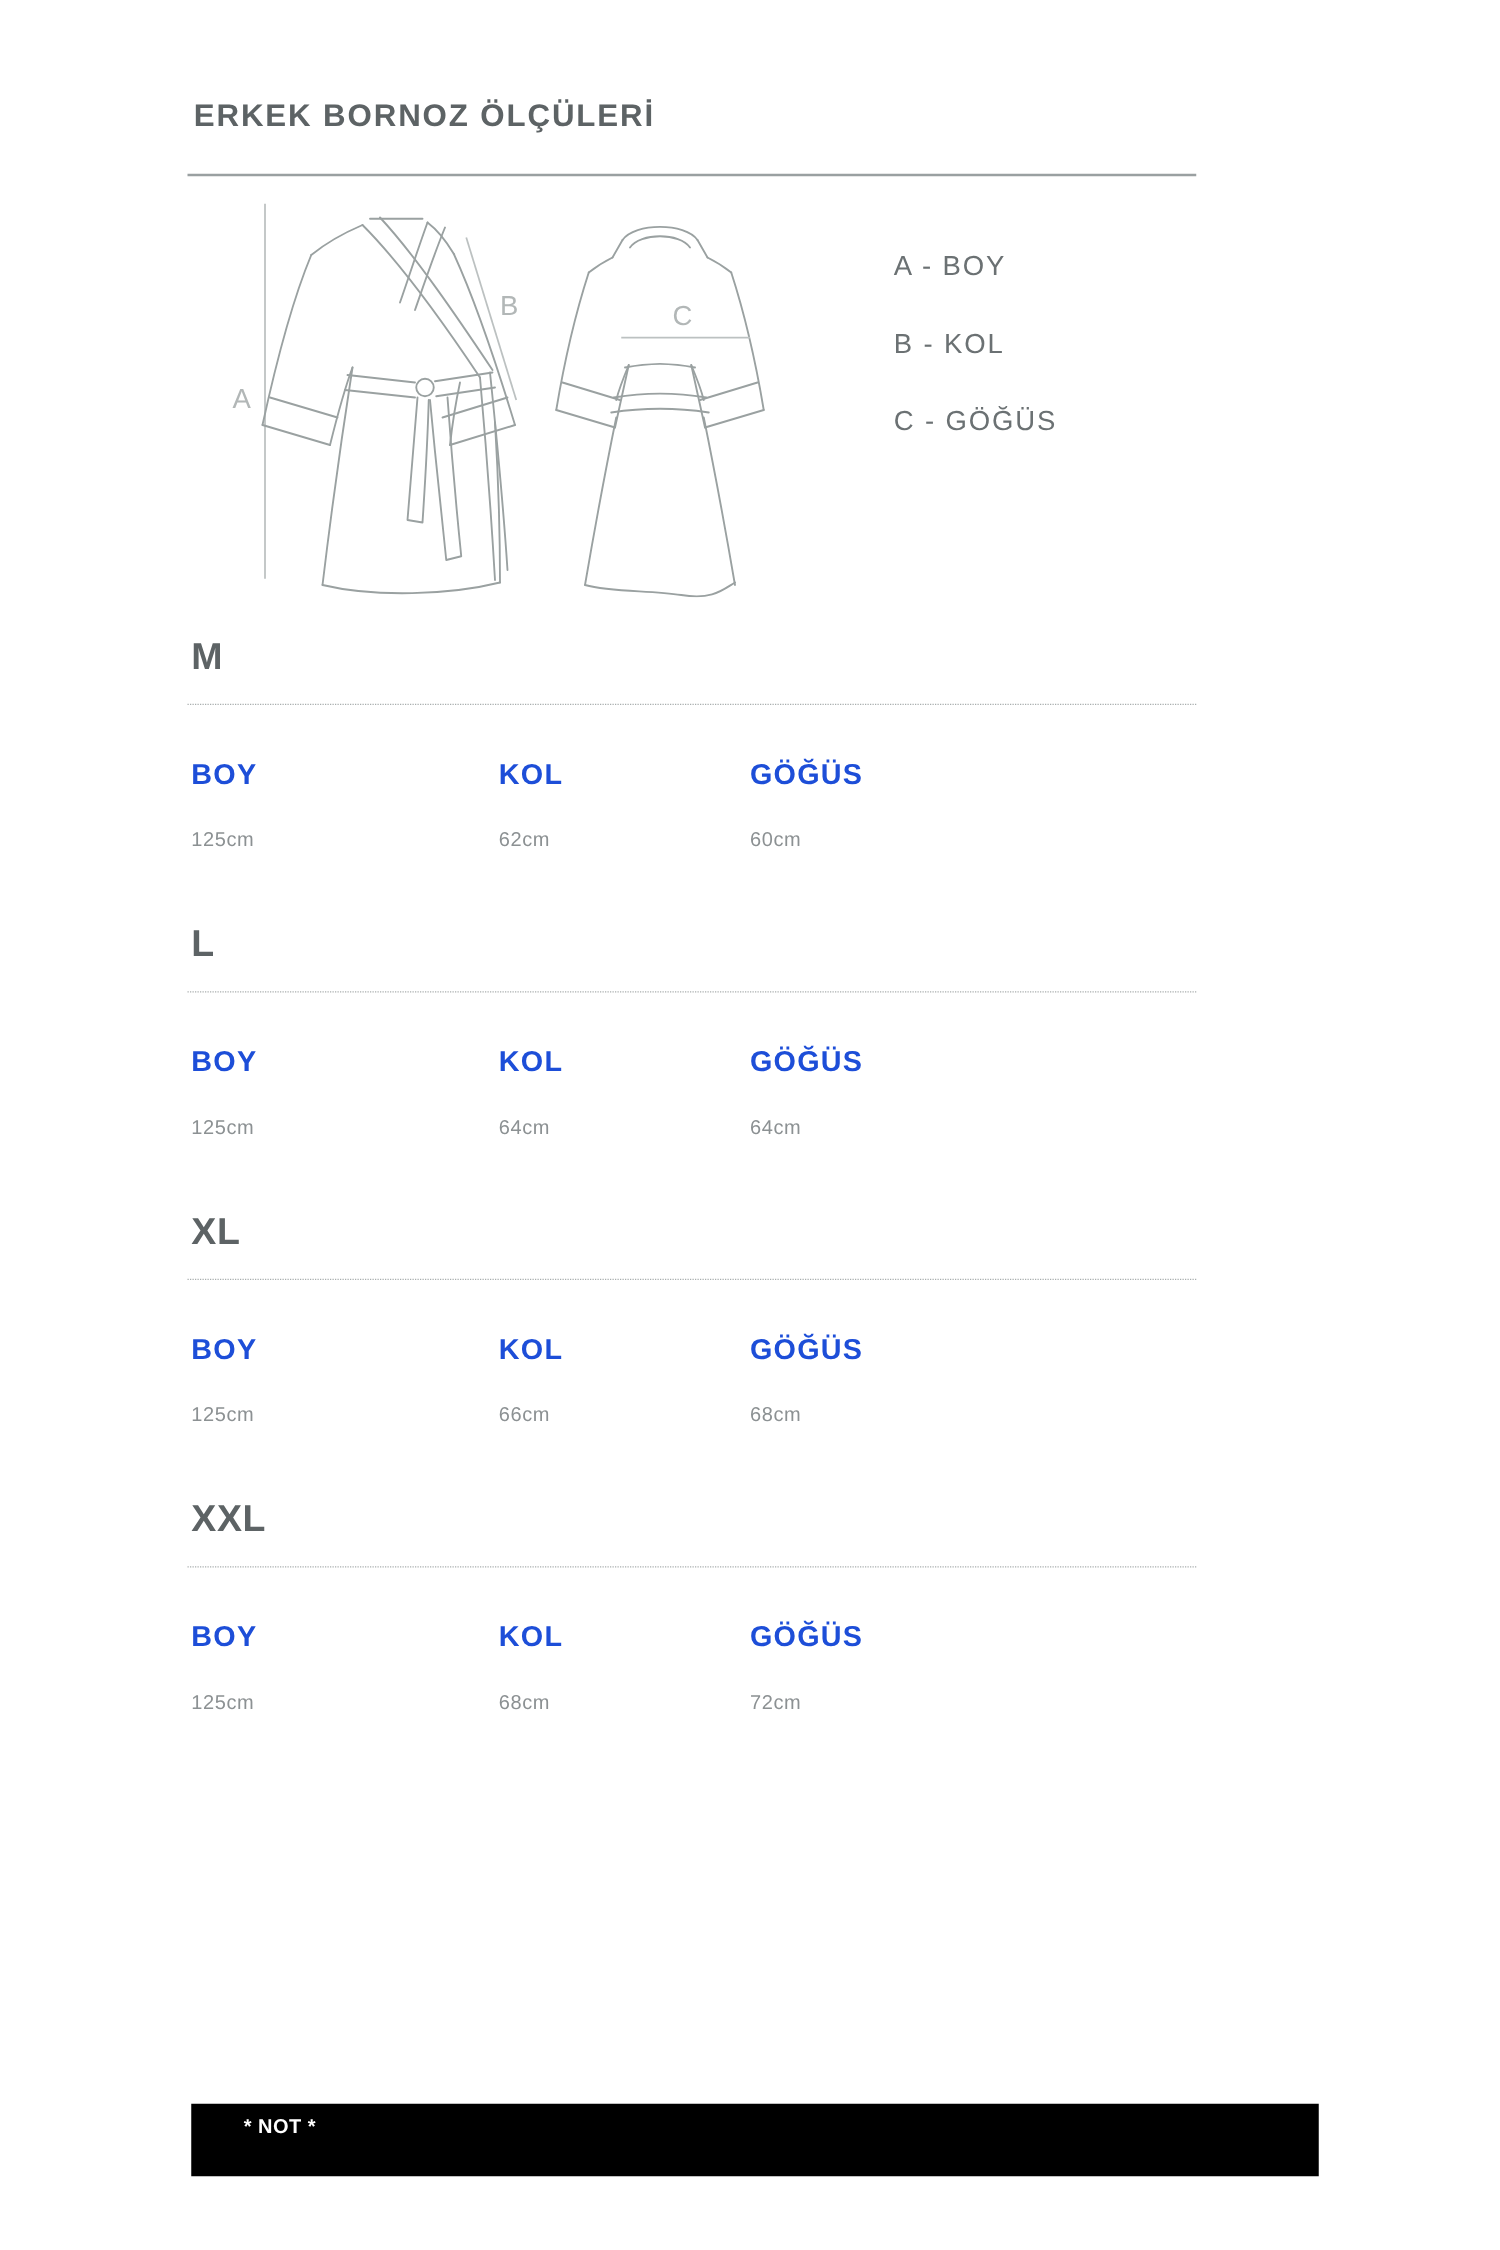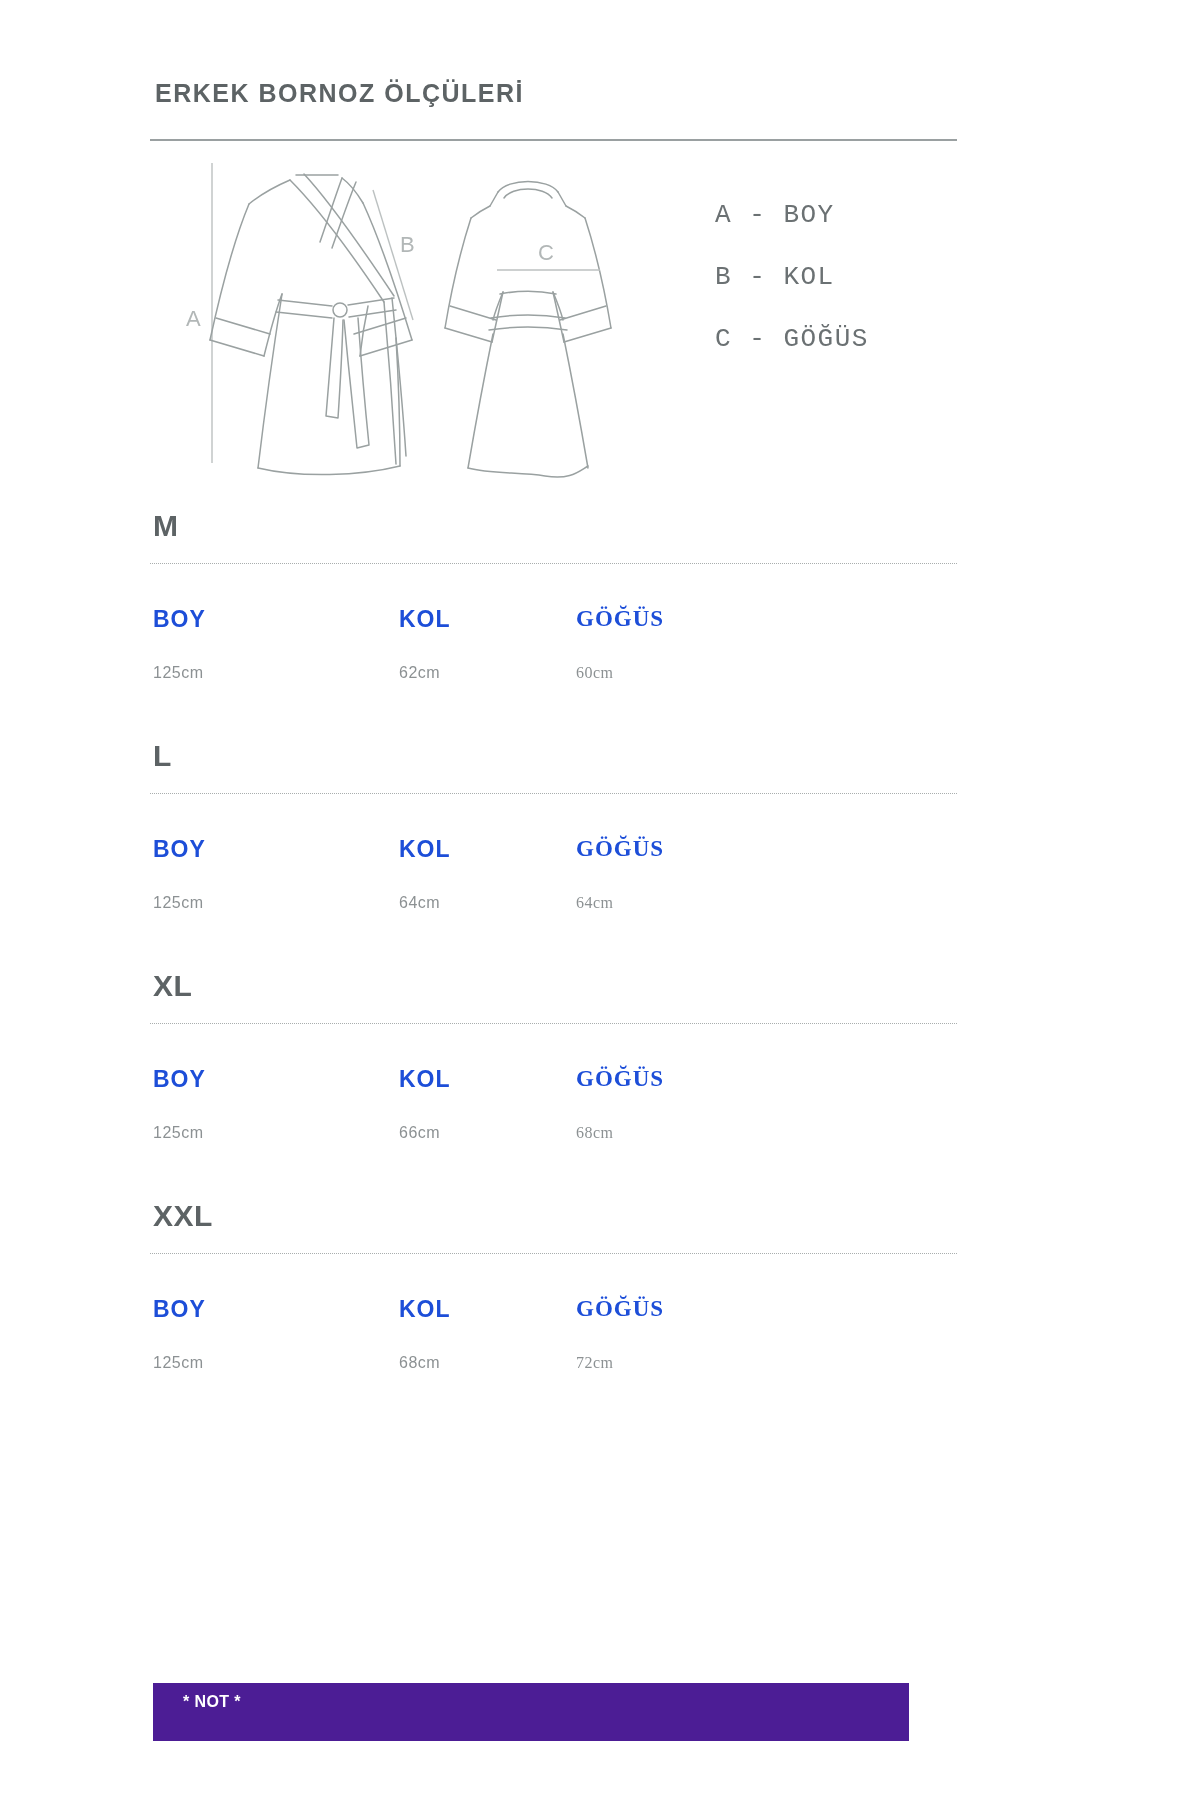--- a/index.html
+++ b/index.html
@@ -28,52 +28,51 @@
   }
   .robe-stroke { fill: none; stroke: #9aa1a1; stroke-width: 1.5; stroke-linecap: round; stroke-linejoin: round; }
   .guide-stroke { fill: none; stroke: #bcc1c1; stroke-width: 1.4; }
   .guide-label { fill: #b2b7b7; font-family: "Liberation Sans", sans-serif; font-size: 22px; letter-spacing: 1px; }
 
   .legend {
     position: absolute; left: 715px; top: 200px;
   }
   .legend-item {
     height: 62px;
-    font-size: 26px; color: #6b7173; letter-spacing: 1.5px;
+    font-size: 22px; color: #6b7173; letter-spacing: 1.5px;
     white-space: nowrap;
-    font-family: Liberation Mono, monospace;
   }
 
   .size-section { position: absolute; left: 150px; width: 807px; height: 200px; }
   .size-label {
     position: absolute; left: 3px; top: 0;
     font-size: 30px; font-weight: 700; line-height: 1.1;
     color: #5d6365; letter-spacing: 0.5px;
   }
   .section-rule {
     position: absolute; left: 0; top: 54px; width: 807px; height: 0;
     border-top: 1px dotted #a9aeae;
   }
   .col { position: absolute; top: 96px; width: 210px; }
-  .col.c1 { left: 3px; } .col.c2 { left: 249px; } .col.c3 { left: 426px; font-family: Liberation Serif, serif; }
+  .col.c1 { left: 3px; } .col.c2 { left: 249px; } .col.c3 { left: 450px; }
   .col-header {
     font-size: 23px; font-weight: 700; color: #1d4ed8;
     letter-spacing: 1px; line-height: 28px;
   }
   .col-value {
     margin-top: 27px;
     font-size: 16px; font-weight: 400; color: #8c9193;
     letter-spacing: 0.5px; line-height: 26px;
   }
 
   .footer-note {
     position: absolute; left: 153px; top: 1683px;
-    width: 756px; height: 58px;
-    background: #4c1d95;
-    padding: 7px 20px 0 30px;
+    width: 902px; height: 58px;
+    background: #000000;
+    padding: 7px 20px 0 42px;
   }
   .note-title, .note-text {
     color: #ffffff; font-size: 16px; font-weight: 700;
     line-height: 23px; letter-spacing: 0.4px;
     white-space: nowrap;
   }
 </style>
 </head>
 <body>
 

